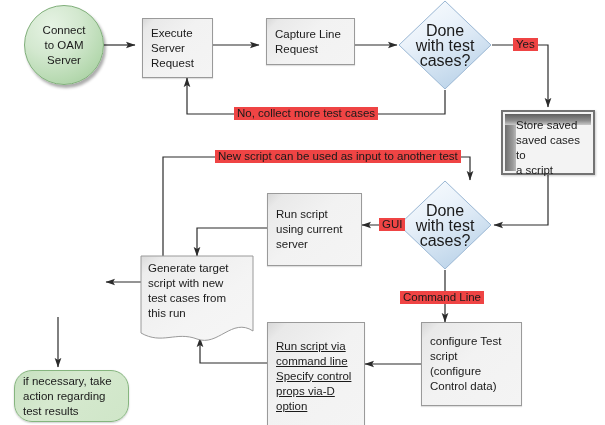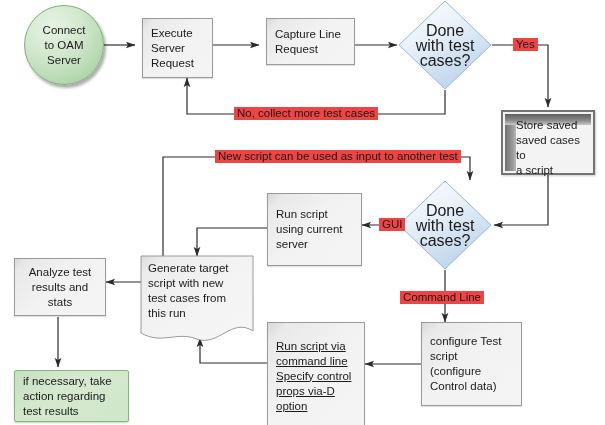--- a/index.html
+++ b/index.html
@@ -51,21 +51,21 @@
   .term-circle {
     border-radius: 50%;
     background: radial-gradient(circle at 34% 26%, #e6f3e4 0%, #d3e8cf 38%, #b6d9b0 72%, #9cc796 100%);
     border: 1px solid #7fae79;
     box-shadow: 2px 3px 3px rgba(0,0,0,0.33);
     text-align: center;
     align-items: center;
   }
   
   .term-round {
-    border-radius: 2px;
+    border-radius: 18px;
     background: linear-gradient(135deg, #c6e0bf 0%, #d6e9cf 40%, #cfe6c8 100%);
     border: 1px solid #86b57f;
     box-shadow: 0 1px 2px rgba(0,0,0,0.2);
     text-align: left;
     padding: 3px 8px;
   }
   
   .predef {
     background: #f3f3f3;
     border: 2px solid #737373;
@@ -281,25 +281,20 @@
       <path d="M1,1 L113,1 L113,76 C 92,62 78,92 57,84 C 36,76 22,90 1,78 Z" fill="url(#docg)" stroke="#9a9a9a" stroke-width="1"></path>
     </svg>
     <div class="doctext">
       <div>Generate target</div>
       <div>script with new</div>
       <div>test cases from</div>
       <div>this run</div>
     </div>
   </div>
 
-  <div class="node proc" style="left:14px; top:258px; width:92px; height:58px;">
-    <span>Analyze test</span>
-    <span>results and</span>
-    <span>stats</span>
-  </div>
 
   <div class="node term-round" style="left:14px; top:370px; width:115px; height:52px;">
     <span>if necessary, take</span>
     <span>action regarding</span>
     <span>test results</span>
   </div>
 
   <div class="node proc left" style="left:267px; top:322px; width:98px; height:108px;text-decoration:underline;">
     <span>Run script via</span>
     <span>command line</span>

